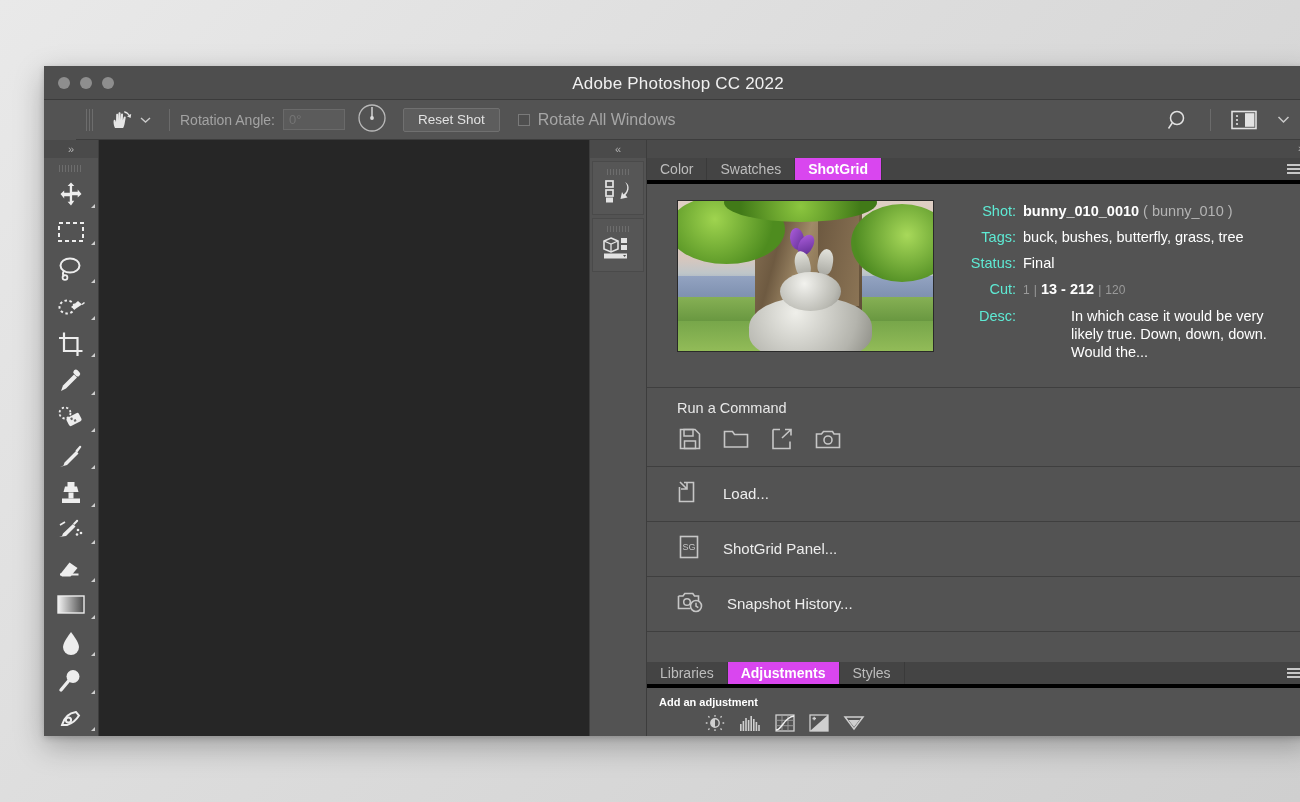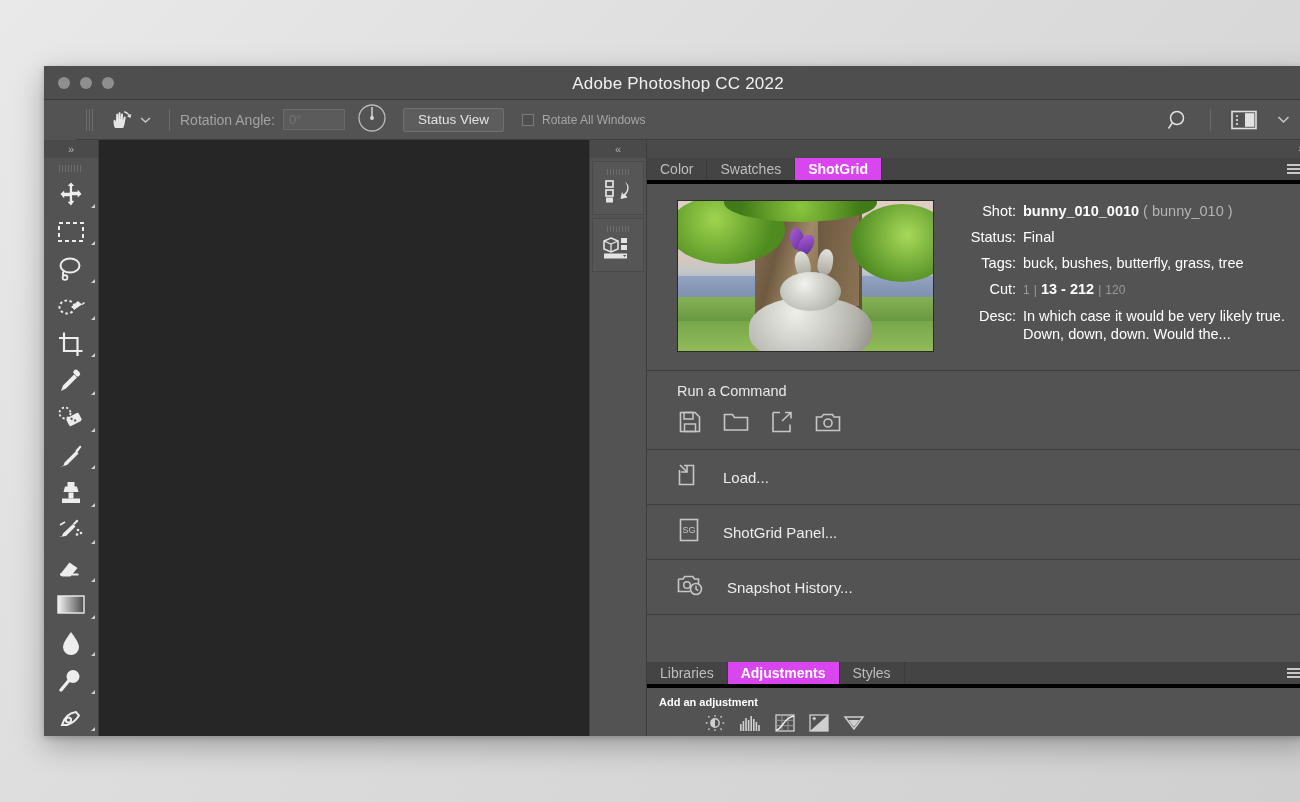--- a/index.html
+++ b/index.html
@@ -61,21 +61,21 @@
   }
   #rotation-dial { margin-left: 12px; }
   #reset-view-btn {
     margin-left: 16px; height: 24px; padding: 0 14px;
     background: #5d5d5d; border: 1px solid #707070;
     color: #e2e2e2; font-size: 13.5px; border-radius: 2px;
     font-family: "Liberation Sans", sans-serif; cursor: pointer;
   }
   #rotate-all-wrap {
     margin-left: 18px; display: flex; align-items: center; gap: 8px;
-    color: #a6a6a6; font-size: 12px;
+    color: #a6a6a6; font-size: 16px;
   }
   .cbox { width: 12px; height: 12px; border: 1px solid #7a7a7a; background: #4f4f4f; }
   #options-right {
     position: absolute; right: 12px; top: 0; height: 100%;
     display: flex; align-items: center; gap: 0;
   }
   .ob-icon { padding: 0 10px; display: flex; align-items: center; }
 
   
   #body-row { display: flex; height: 596px; }
@@ -155,26 +155,26 @@
   }
 
   
   #sg-info { display: flex; padding: 16px 14px 18px 30px; gap: 24px; }
   #sg-thumb {
     width: 257px; height: 152px; flex-shrink: 0;
     border: 1px solid #2a2a2a; position: relative; overflow: hidden;
   }
   #sg-fields { flex: 1; padding-top: 2px; }
   .fld { display: flex; margin-bottom: 8px; font-size: 14.5px; line-height: 1.25; }
-  .fld .k { width: 58px; text-align: right; color: #ffffff; flex-shrink: 0; margin-right: 7px; }
+  .fld .k { width: 58px; text-align: right; color: #5eead4; flex-shrink: 0; margin-right: 7px; }
   .fld .v { color: #ffffff; }
   .v .paren { color: #b4b4b4; }
   .v .dim { color: #9a9a9a; font-size: 12px; }
   .v .strong { font-weight: bold; }
-  #desc-val { max-width: 300px; }
+  #desc-val { max-width: 300px; margin-left: 48px; }
 
   .divider { height: 1px; background: #3f3f3f; }
 
   #run-cmd { padding: 12px 0 14px 30px; }
   #run-cmd-title { color: #e8e8e8; font-size: 14.5px; margin-bottom: 10px; }
   #cmd-icons { display: flex; gap: 20px; }
   .cmd-ico { width: 26px; height: 26px; display: flex; align-items: center; justify-content: center; cursor: pointer; }
 
   .cmd-row {
     height: 54px; display: flex; align-items: center;
@@ -244,21 +244,21 @@
     <input id="rotation-input" type="text" placeholder="0°" style="">
 
     <span id="rotation-dial">
       <svg width="30" height="30" viewBox="0 0 30 30">
         <circle cx="15" cy="15" r="13" fill="none" stroke="#b9b9b9" stroke-width="1.3"></circle>
         <line x1="15" y1="15" x2="15" y2="4" stroke="#dcdcdc" stroke-width="1.4"></line>
         <circle cx="15" cy="15" r="1.9" fill="#dcdcdc"></circle>
       </svg>
     </span>
 
-    <button id="reset-view-btn">Status View</button>
+    <button id="reset-view-btn">Reset Shot</button>
 
     <div id="rotate-all-wrap">
       <span class="cbox"></span>
       <span>Rotate All Windows</span>
     </div>
 
     <div id="options-right">
       <span class="ob-icon">
         <svg width="24" height="24" viewBox="0 0 24 24">
           <circle cx="11" cy="10" r="6.5" fill="none" stroke="#e2e2e2" stroke-width="1.5"></circle>
@@ -493,27 +493,27 @@
         <div id="sg-fields">
           <div class="fld">
             <span class="k">Shot:</span>
             <span class="v">
               <b>bunny_010_0010</b>
               <span class="paren">( bunny_010 )</span>
             </span>
           </div>
 
           <div class="fld">
+            <span class="k">Tags:</span>
+            <span class="v">buck, bushes, butterfly, grass, tree</span>
+          </div>
+
+          <div class="fld">
             <span class="k">Status:</span>
             <span class="v">Final</span>
-          </div>
-
-          <div class="fld">
-            <span class="k">Tags:</span>
-            <span class="v">buck, bushes, butterfly, grass, tree</span>
           </div>
 
           <div class="fld">
             <span class="k">Cut:</span>
             <span class="v">
               <span class="dim">1</span>
               <span class="dim">|</span>
               <span class="strong">13 - 212</span>
               <span class="dim">|</span>
               <span class="dim">120</span>

